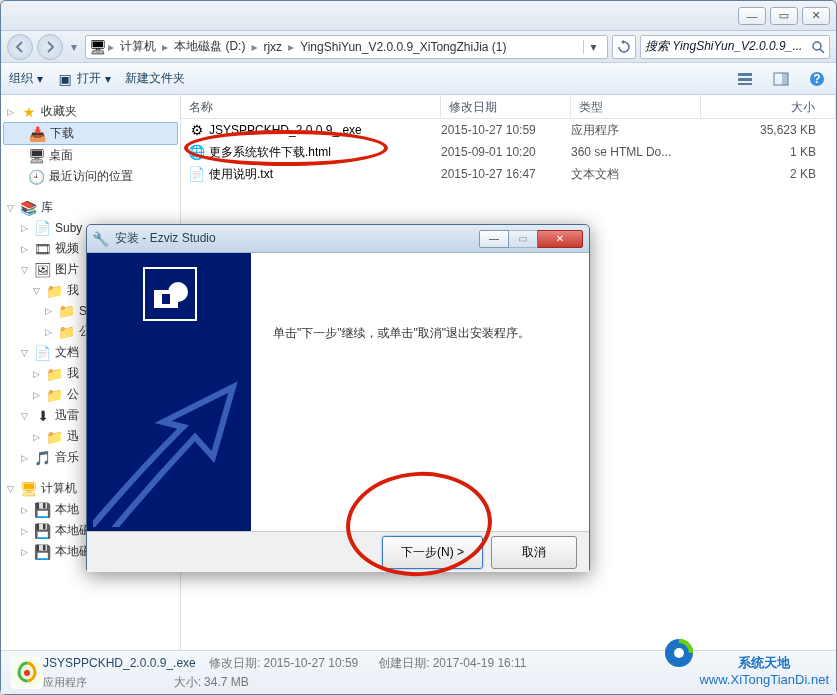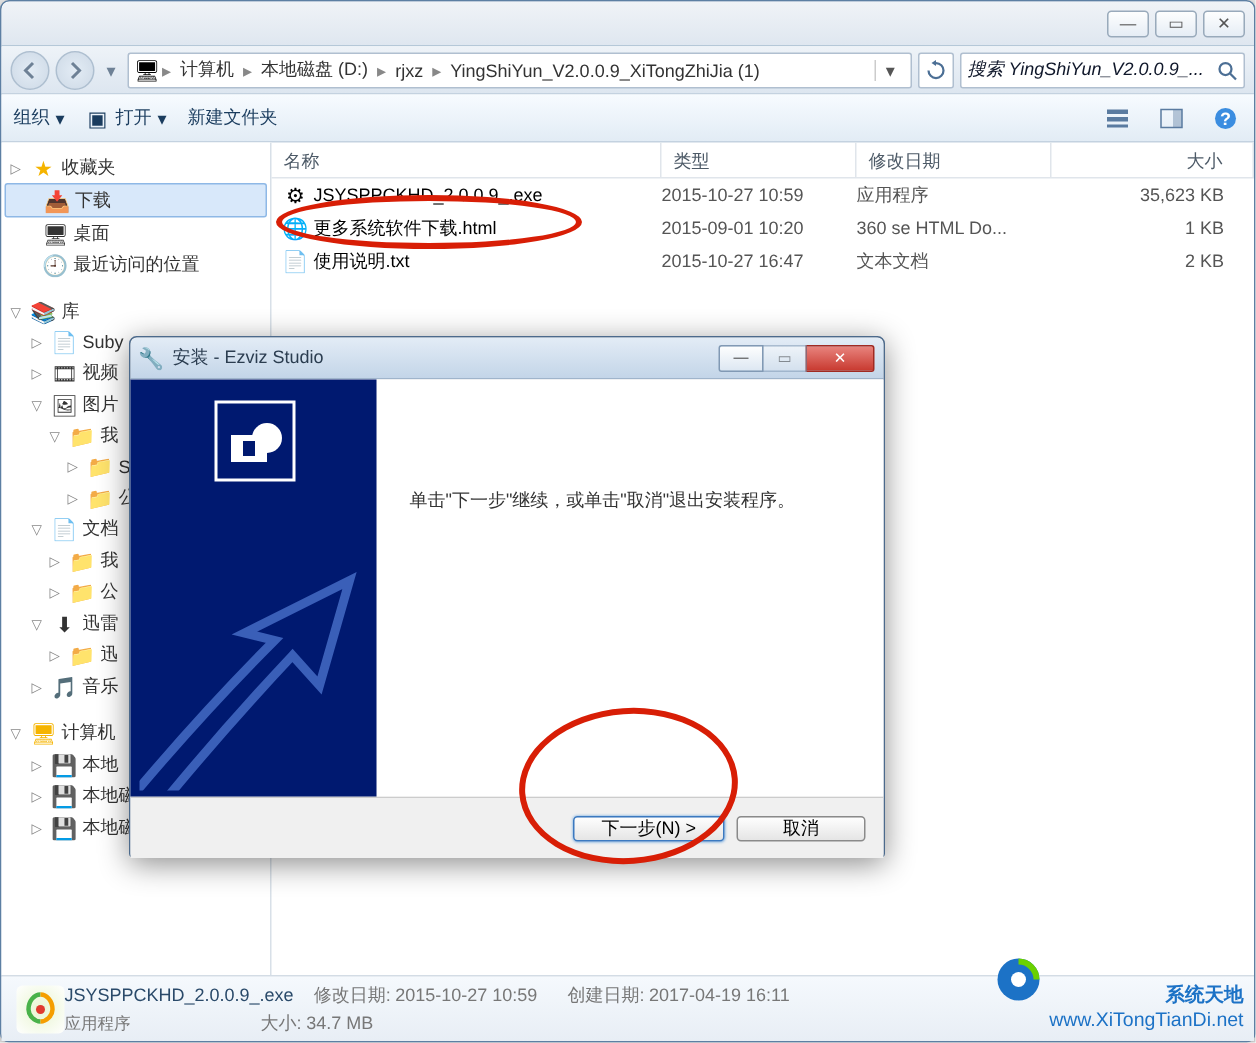--- a/index.html
+++ b/index.html
@@ -58,29 +58,29 @@
     .dlg-title-btns { margin-left: auto; display: flex; }
     .dlg-btn { width: 30px; height: 18px; border: 1px solid #8199b4; background: linear-gradient(#fdfefe,#dde7f2); display: flex; align-items: center; justify-content: center; margin-left: -1px; font-size: 10px; color: #444; }
     .dlg-btn:first-child { border-radius: 2px 0 0 2px; }
     .dlg-btn.close { background: linear-gradient(#e8837d,#c83a30); color: #fff; border-color: #a02a22; border-radius: 0 2px 2px 0; width: 46px; }
     .dlg-body { display: flex; height: 278px; }
     .dlg-left { width: 164px; background: #001970; position: relative; }
     .dlg-left-icon { position: absolute; top: 14px; left: 56px; width: 54px; height: 54px; border: 2px solid #fff; display: flex; align-items: center; justify-content: center; }
     .dlg-left-arrow { position: absolute; bottom: 4px; left: 6px; width: 152px; height: 160px; }
     .dlg-right { flex: 1; background: #fff; padding: 72px 22px 0 22px; color: #333; font-size: 12px; }
     .dlg-footer { height: 41px; border-top: 1px solid #ccc; background: #f0f0f0; display: flex; align-items: center; justify-content: flex-end; padding: 0 12px; gap: 8px; }
-    .dlg-foot-btn { min-width: 86px; height: 17px; border: 1px solid #8a8a8a; background: linear-gradient(#fefefe,#e5e5e5); border-radius: 3px; display: flex; align-items: center; justify-content: center; padding: 0 18px; }
+    .dlg-foot-btn { min-width: 86px; height: 33px; border: 1px solid #8a8a8a; background: linear-gradient(#fefefe,#e5e5e5); border-radius: 3px; display: flex; align-items: center; justify-content: center; padding: 0 18px; }
     .dlg-foot-btn.primary { border-color: #3b79c0; box-shadow: 0 0 2px #5a9cdc; }
     
     .anno-circle { position: absolute; border: 4px solid #d81e06; border-radius: 50%; pointer-events: none; }
     .anno1 { top: 130px; left: 184px; width: 204px; height: 36px; border-radius: 50%/50%; }
     .anno2 { top: 472px; left: 346px; width: 146px; height: 104px; transform: rotate(-4deg); }
     
     .watermark { position: absolute; right: 8px; bottom: 8px; display: flex; align-items: center; gap: 4px; }
-    .wm-text { display: flex; flex-direction: column; align-items: flex-end; margin-top: 36px; }
+    .wm-text { display: flex; flex-direction: column; align-items: center; margin-top: 36px; }
     .wm-line1 { color: #1c72c6; font-weight: bold; font-size: 13px; }
     .wm-line2 { color: #1c72c6; font-size: 13px; }
     .star-ico { color:#f5b400; }
     .disk-ico { color:#7d8da0; }
     .lib-ico { color:#6fa8dc; }
   </style>
 </head>
 <body>
 
 <div class="window">
@@ -290,22 +290,22 @@
             <span class="tree-toggle">▷</span>
             <span class="sb-ico disk-ico">💾</span>
             <span>本地磁盘 (E:)</span>
           </div>
       </div>
     </div>
 
     <div class="content">
       <div class="cols">
         <div class="col name">名称</div>
+        <div class="col date">修改日期</div>
         <div class="col type">类型</div>
-        <div class="col date">修改日期</div>
         <div class="col size">大小</div>
       </div>
       <div class="filelist">
         <div class="file-row">
           <div class="fname">
               <span class="sb-ico">⚙</span>
               <span>JSYSPPCKHD_2.0.0.9_.exe</span>
             </div>
           <div class="fdate">2015-10-27 10:59</div>
           <div class="ftype">应用程序</div>

